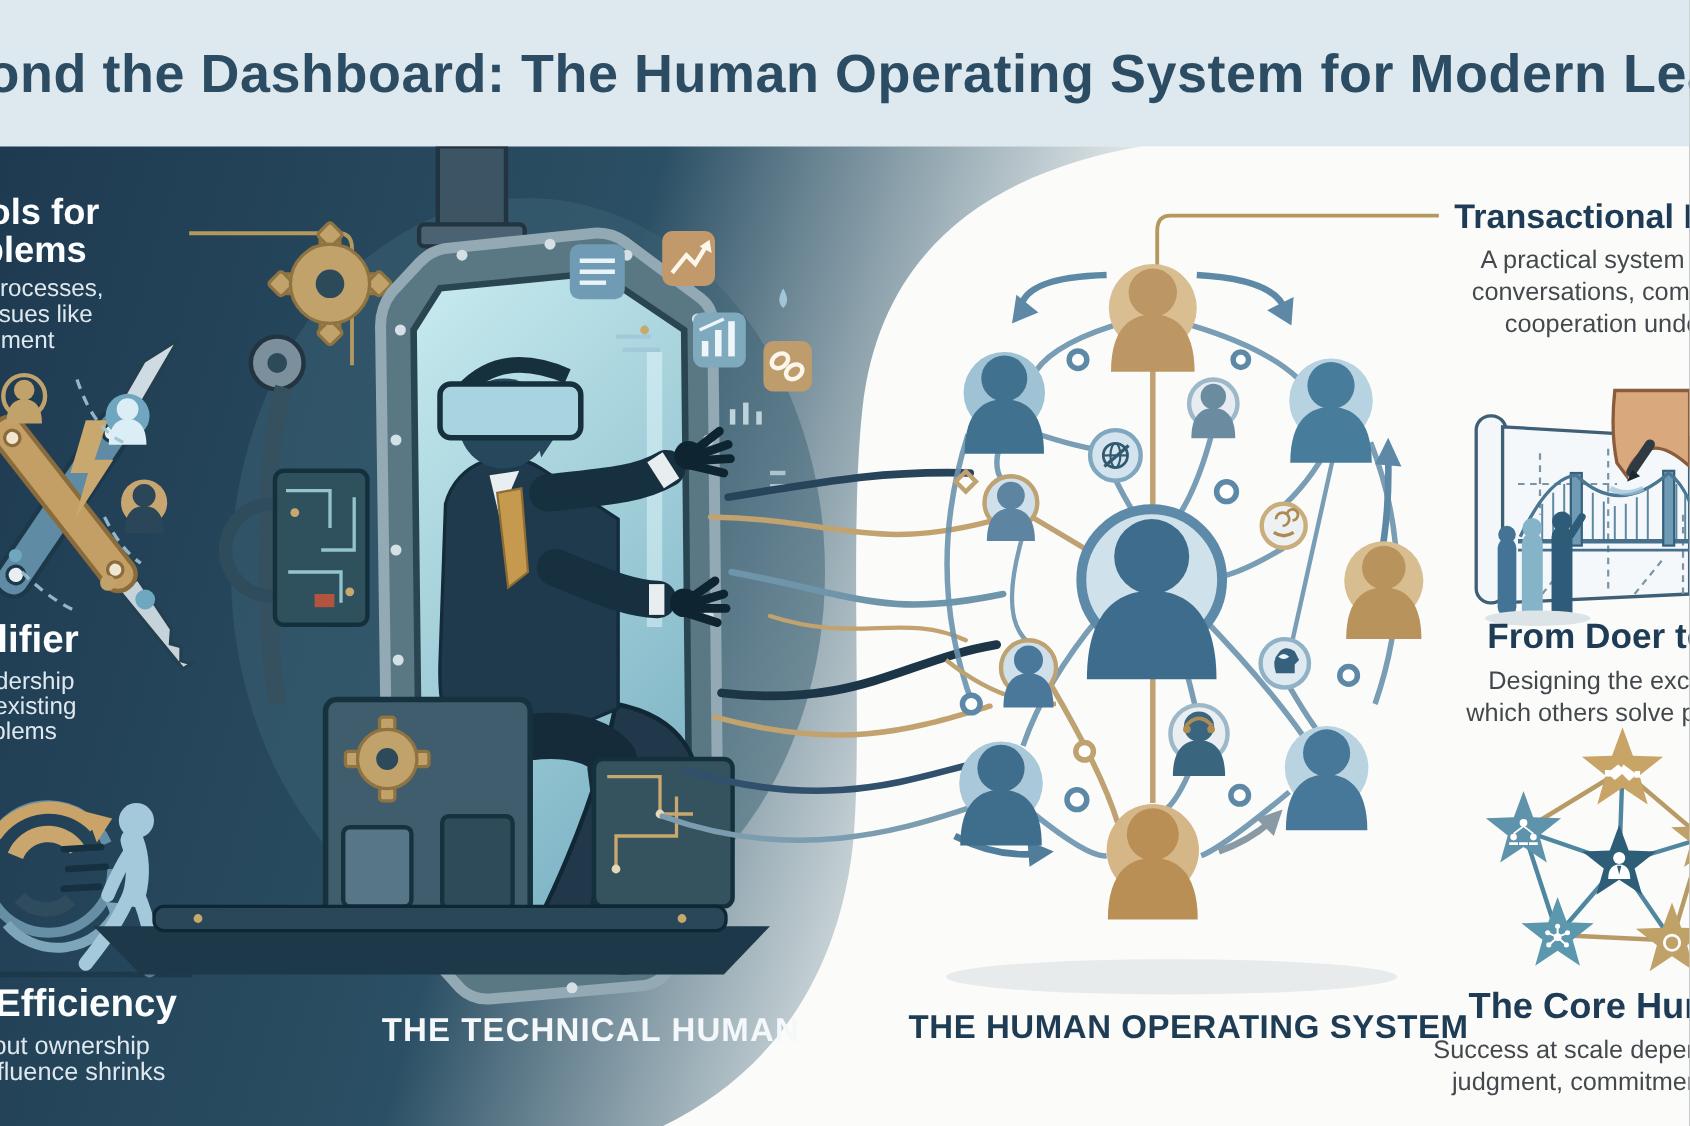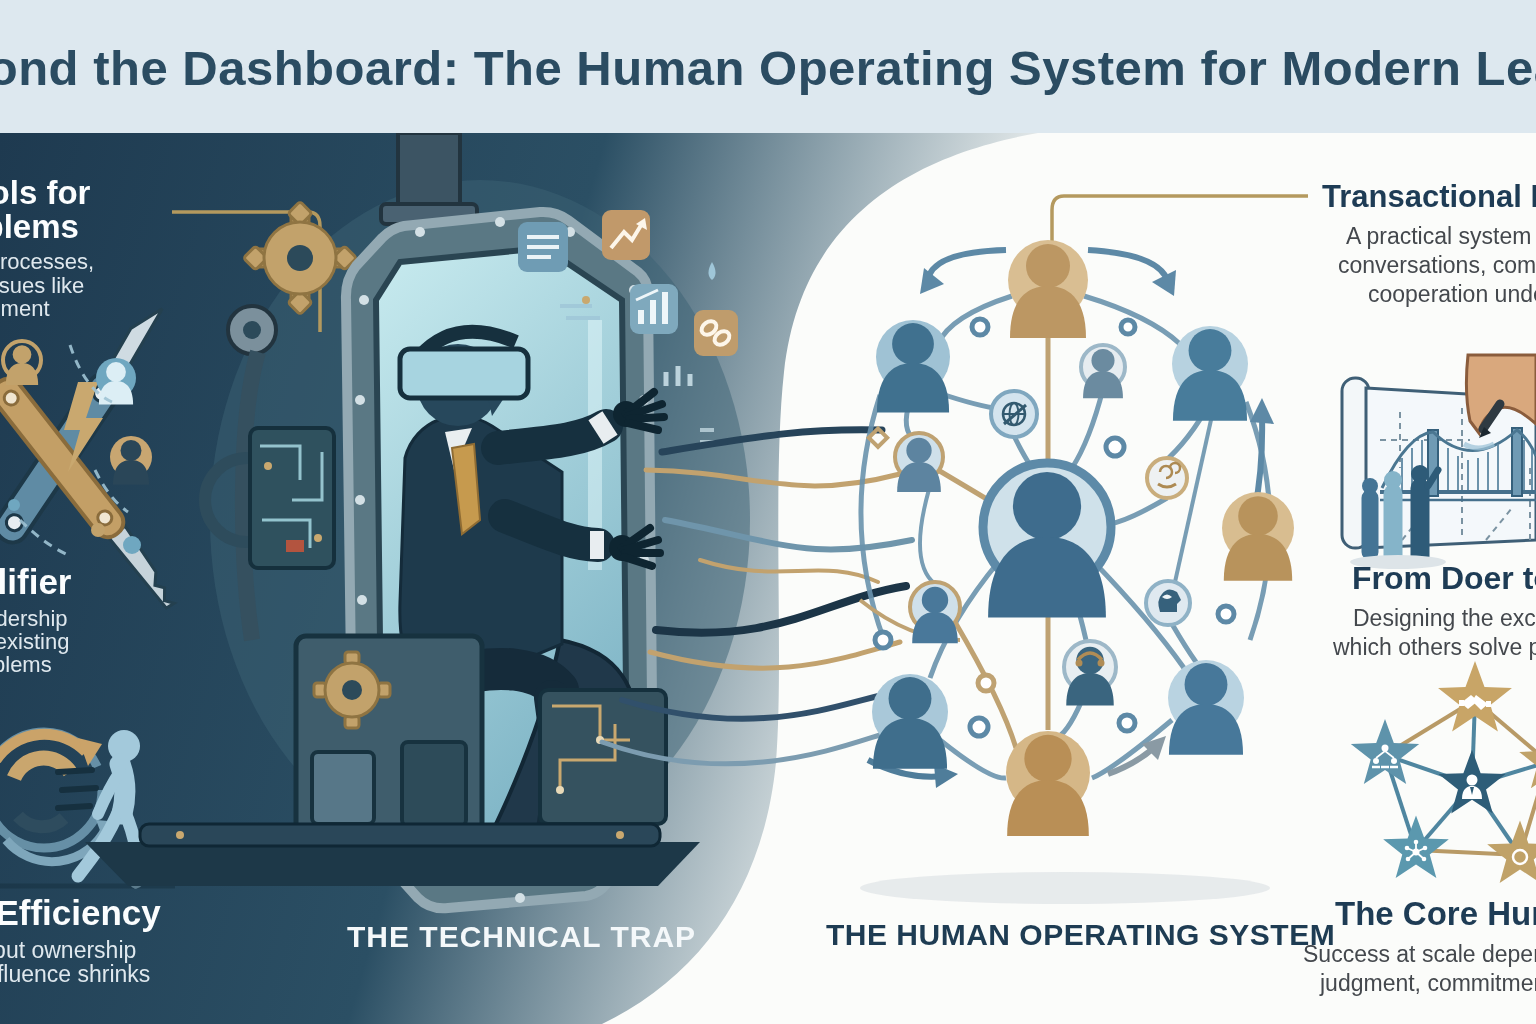--- a/index.html
+++ b/index.html
@@ -554,21 +554,21 @@
   <div class="lblock" style="left:-190px;top:895px;width:402px">
     <div class="lhead" style="font-size:35px">
       <span>adox of Efficiency</span>
     </div>
     <div class="lbody" style="font-size:23px">
       <span>peeds up, but ownership</span>
       <span>eadership influence shrinks</span>
     </div>
   </div>
 
-  <div class="caption-dark" style="left:347px;top:920px;width:282px">THE TECHNICAL TRAP</div>
+  <div class="caption-dark" style="left:347px;top:920px;width:282px">THE TECHNICAL HUMAN</div>
   <div class="caption-light" style="left:826px;top:918px;width:420px">THE HUMAN OPERATING SYSTEM</div>
 
   <div class="rblock" style="left:1322px;top:179px">
     <div class="rhead" style="font-size:31px">Transactional Intel</div>
     <div class="rbody">
       <span style="margin-left:24px">A practical system for na</span>
       <span style="margin-left:16px">conversations, commitm</span>
       <span style="margin-left:46px">cooperation under pre</span>
     </div>
   </div>

